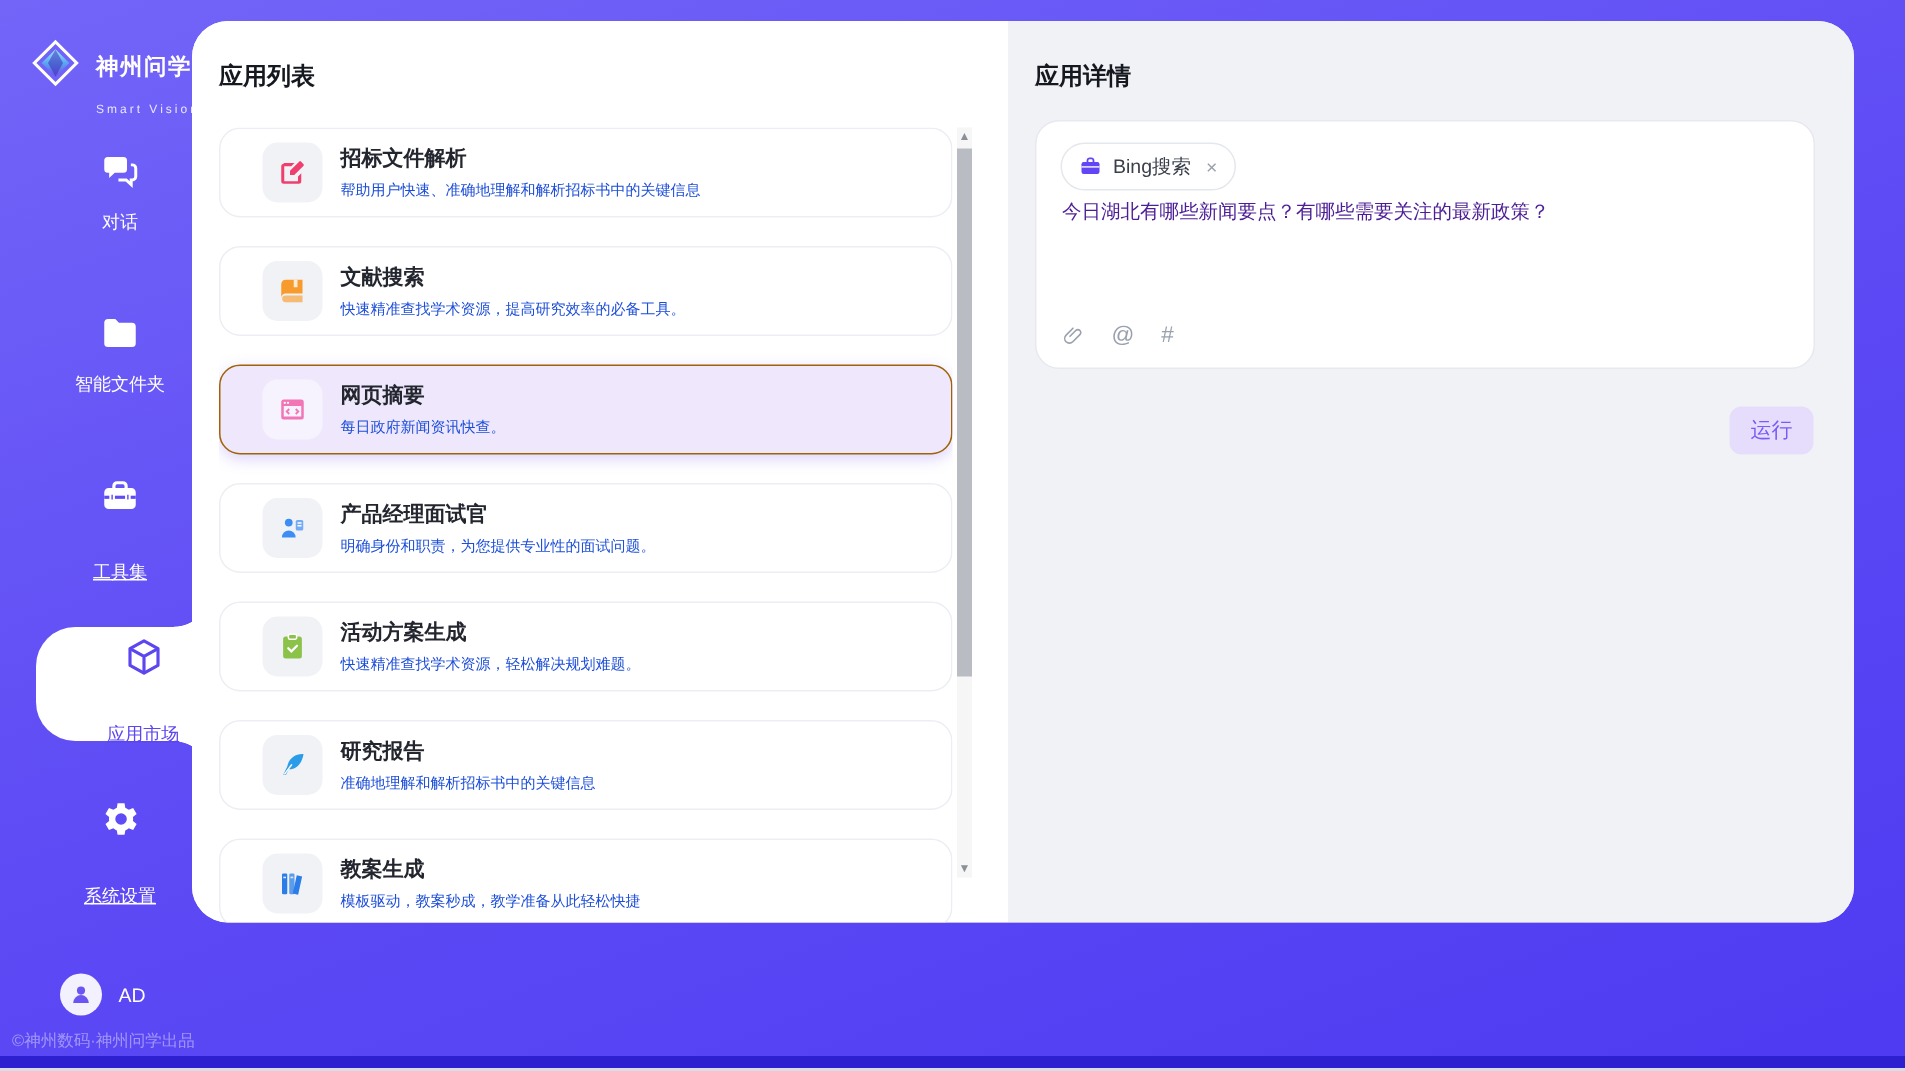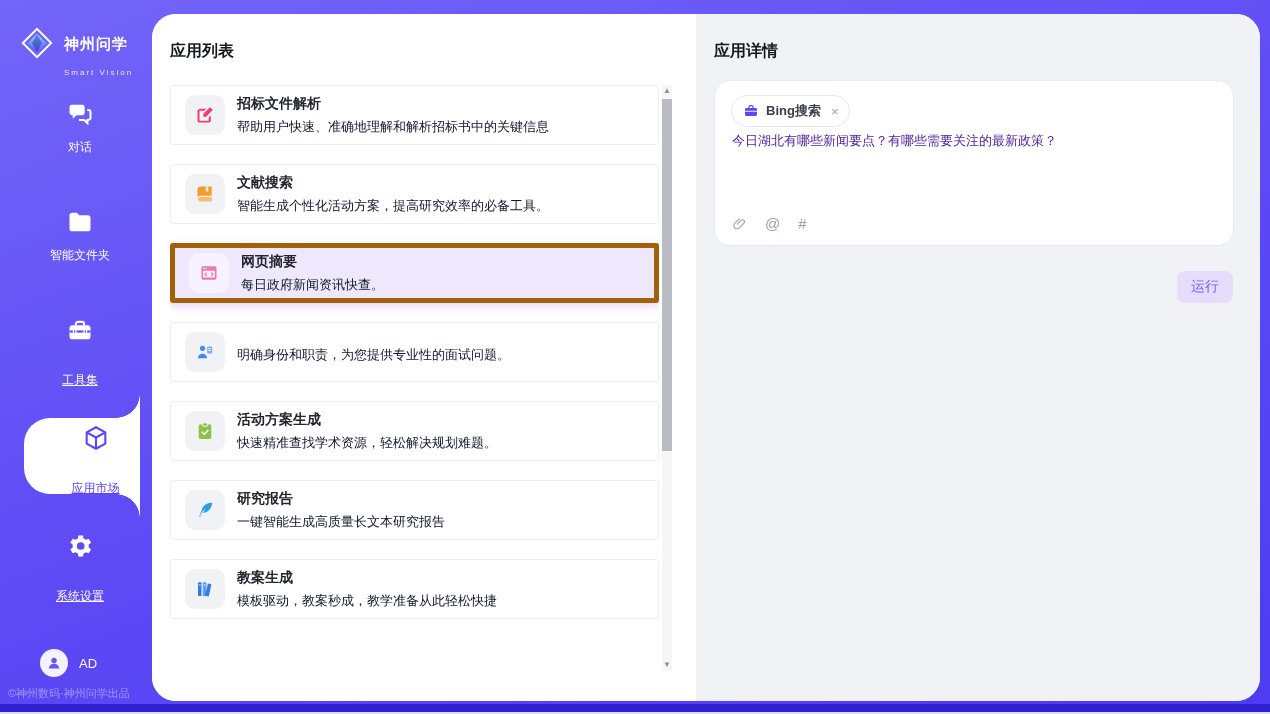--- a/index.html
+++ b/index.html
@@ -30,53 +30,53 @@
   .nav-item.active { color:#5b46f0;padding-left:31px; }
 
   .user-row { position:absolute; left:40px; bottom:37px; display:flex; align-items:center; gap:11px; }
   .avatar { width:28px; height:28px; border-radius:50%; background:#f3f1fd; display:flex;
             align-items:center; justify-content:center; }
   .avatar svg { width:16px; height:16px; }
   .user-name { color:#fff; font-size:13px; }
   .sidebar-footer { position:absolute; left:8px; bottom:13px; color:rgba(255,255,255,.42); font-size:11px; }
 
   
-  .content { position:absolute; left:152px; top:14px; width:1108px; height:687px;
+  .content { position:absolute; left:128px; top:14px; width:1108px; height:601px;
              border-radius:24px; overflow:hidden; display:flex; background:#fff; }
 
   
   .list-panel { position:relative; width:544px; background:#fff; flex:none; }
   .panel-title { position:absolute; left:18px; top:27px; font-size:16px; font-weight:bold; color:#15181f; }
   .cards { position:absolute; left:18px; top:71px; width:489px; bottom:0; display:flex;
            flex-direction:column; gap:19px; overflow:hidden; }
-  .card { flex:none; height:60px; background:#fff; border:1px solid #eceef3; border-radius:3px;
-          display:flex; align-items:center; padding:0 14px; cursor:pointer; }
-  .card.selected { background:#efe8fd; border:5px solid #a16207; box-shadow:0 3px 10px rgba(120,84,246,.25); }
+  .card { flex:none; height:60px; background:#fff; border:1px solid #eceef3; border-radius:14px;
+          display:flex; align-items:center; padding:0 28px; cursor:pointer; }
+  .card.selected { background:#efe8fd; border:1px solid #a16207; box-shadow:0 3px 10px rgba(120,84,246,.25); }
   .card-icon { flex:none; width:40px; height:40px; border-radius:10px; background:#f1f2f6;
                display:flex; align-items:center; justify-content:center; }
   .card.selected .card-icon { background:#f7f3fe; }
   .card-icon svg { width:20px; height:20px; }
   .card-text { margin-left:12px; min-width:0; }
   .card-title { font-size:14px; font-weight:bold; color:#23262e; }
-  .card-desc { font-size:13px; color:#0f172a; margin-top:5px; white-space:nowrap; }
+  .card-desc { font-size:10px; color:#1d4ed8; margin-top:5px; white-space:nowrap; }
 
   .scrollbar { position:absolute; right:24px; top:71px; bottom:30px; width:10px; background:#f6f6f7; }
   .scroll-arrow { position:absolute; left:0; width:10px; height:12px; color:#8a8f98; font-size:8px;
                   line-height:12px; text-align:center; cursor:pointer; }
   .scroll-arrow.up { top:0; } .scroll-arrow.down { bottom:0; }
   .scroll-thumb { position:absolute; left:0; top:14px; width:10px; height:352px; background:#b9bcc2; cursor:pointer; }
 
   
   .detail-panel { position:relative; flex:1; background:#f1f2f6; }
   .input-card { position:absolute; left:18px; top:66px; width:520px; height:166px; background:#fff;
                 border:1px solid #e7e9ef; border-radius:16px; }
   .tool-tag { position:absolute; left:16px; top:14px; display:inline-flex; align-items:center; gap:7px;
               height:32px; padding:0 11px; border:1px solid #e4e7ec; border-radius:17px; background:#fff; }
   .tool-tag svg { width:16px; height:16px; }
-  .tool-tag .tag-label { font-size:13px; color:#3a404b;font-weight:bold; }
+  .tool-tag .tag-label { font-size:13px; color:#3a404b; }
   .tool-tag .tag-close { font-size:13px; color:#9aa1ad; margin-left:3px; cursor:pointer; }
   .prompt-text { position:absolute; left:17px; top:50px; right:16px; font-size:13px; color:#4c1d95; line-height:1.5; }
   .input-toolbar { position:absolute; left:17px; bottom:13px; display:flex; align-items:center; gap:18px;
                    color:#9aa1ad; }
   .input-toolbar .tb { font-size:15px; cursor:pointer; line-height:16px; }
   .input-toolbar svg { width:15px; height:15px; display:block; }
   .run-btn { position:absolute; right:27px; top:257px; padding:7px 14px; background:#e6ddfc; color:#7b5bf7;
              font-size:14px; border:none; border-radius:8px; cursor:pointer; font-family:inherit; }
 
   
@@ -167,21 +167,21 @@
           <div class="card">
             <div class="card-icon" style="color: rgb(247, 155, 45);">
               <svg viewBox="0 0 24 24">
                 <path fill="currentColor" d="M6.5 3A3.5 3.5 0 003 6.5v11A3.5 3.5 0 016.5 14H20V3H6.5z"></path>
                 <path fill="currentColor" d="M6.5 15.5A2.75 2.75 0 106.5 21H20v-5.5H6.5z" opacity="0.65"></path>
                 <rect x="13" y="3" width="3" height="6" fill="#fff" opacity="0.8"></rect>
               </svg>
             </div>
             <div class="card-text">
               <div class="card-title">文献搜索</div>
-              <div class="card-desc">智能生成个性化活动方案，提高研究效率的必备工具。</div>
+              <div class="card-desc">快速精准查找学术资源，提高研究效率的必备工具。</div>
             </div>
           </div>
           <div class="card selected">
             <div class="card-icon" style="color: rgb(242, 118, 182);">
               <svg viewBox="0 0 24 24">
                 <path fill="currentColor" d="M3 6a2 2 0 012-2h14a2 2 0 012 2v12a2 2 0 01-2 2H5a2 2 0 01-2-2V6zm2 3.2v8.3h14V9.2H5z"></path>
                 <path fill="none" stroke="currentColor" stroke-width="1.5" d="M9.4 11.6l-2 2 2 2m5.2-4l2 2-2 2"></path>
                 <circle cx="5.8" cy="6.6" r="0.9" fill="#fff"></circle>
                 <circle cx="8.4" cy="6.6" r="0.9" fill="#fff"></circle>
               </svg>
@@ -195,20 +195,21 @@
             <div class="card-icon" style="color: rgb(61, 141, 245);">
               <svg viewBox="0 0 24 24">
                 <circle cx="9" cy="7.6" r="3.1" fill="currentColor"></circle>
                 <path d="M3.5 19.5a5.5 5.5 0 0111 0z" fill="currentColor"></path>
                 <rect x="14.6" y="5.5" width="6" height="8.4" rx="1.2" fill="currentColor" opacity="0.7"></rect>
                 <rect x="16" y="7.4" width="3.2" height="1.2" fill="#fff"></rect>
                 <rect x="16" y="9.6" width="3.2" height="1.2" fill="#fff"></rect>
               </svg>
             </div>
             <div class="card-text">
+              <div class="card-title">产品经理面试官</div>
               <div class="card-desc">明确身份和职责，为您提供专业性的面试问题。</div>
             </div>
           </div>
           <div class="card">
             <div class="card-icon" style="color: rgb(139, 195, 74);">
               <svg viewBox="0 0 24 24">
                 <rect x="4.5" y="4" width="15" height="17.5" rx="2" fill="currentColor"></rect>
                 <rect x="8.7" y="2.2" width="6.6" height="4" rx="1.2" fill="currentColor" stroke="#fff" stroke-width="1.2"></rect>
                 <path d="M8.6 13.4l2.5 2.5 4.5-4.5" fill="none" stroke="#fff" stroke-width="1.8" stroke-linecap="round"></path>
               </svg>
@@ -220,21 +221,21 @@
           </div>
           <div class="card">
             <div class="card-icon" style="color: rgb(43, 156, 232);">
               <svg viewBox="0 0 24 24">
                 <path fill="currentColor" d="M20.8 3.2c-6.8-.4-11.7 3.6-13 10l-3.2 6.6h2.2l2.2-4.4c6.3.3 10.6-4.6 11.8-12.2z"></path>
                 <path d="M5.5 19.5l6-8" stroke="#fff" stroke-width="1.2" fill="none"></path>
               </svg>
             </div>
             <div class="card-text">
               <div class="card-title">研究报告</div>
-              <div class="card-desc">一键智能生成高质量长文本研究报告</div>
+              <div class="card-desc">准确地理解和解析招标书中的关键信息</div>
             </div>
           </div>
           <div class="card">
             <div class="card-icon" style="color: rgb(43, 125, 232);">
               <svg viewBox="0 0 24 24">
                 <rect x="3.6" y="4" width="4.2" height="16.5" rx="1" fill="currentColor"></rect>
                 <rect x="9.4" y="4" width="4.2" height="16.5" rx="1" fill="currentColor" opacity="0.75"></rect>
                 <path d="M15.4 5.4l4.3 1-3.2 14.6-4.3-1z" fill="currentColor"></path>
                 <rect x="4.6" y="6.5" width="2.2" height="1.3" fill="#fff" opacity="0.8"></rect>
                 <rect x="10.4" y="6.5" width="2.2" height="1.3" fill="#fff" opacity="0.8"></rect>

